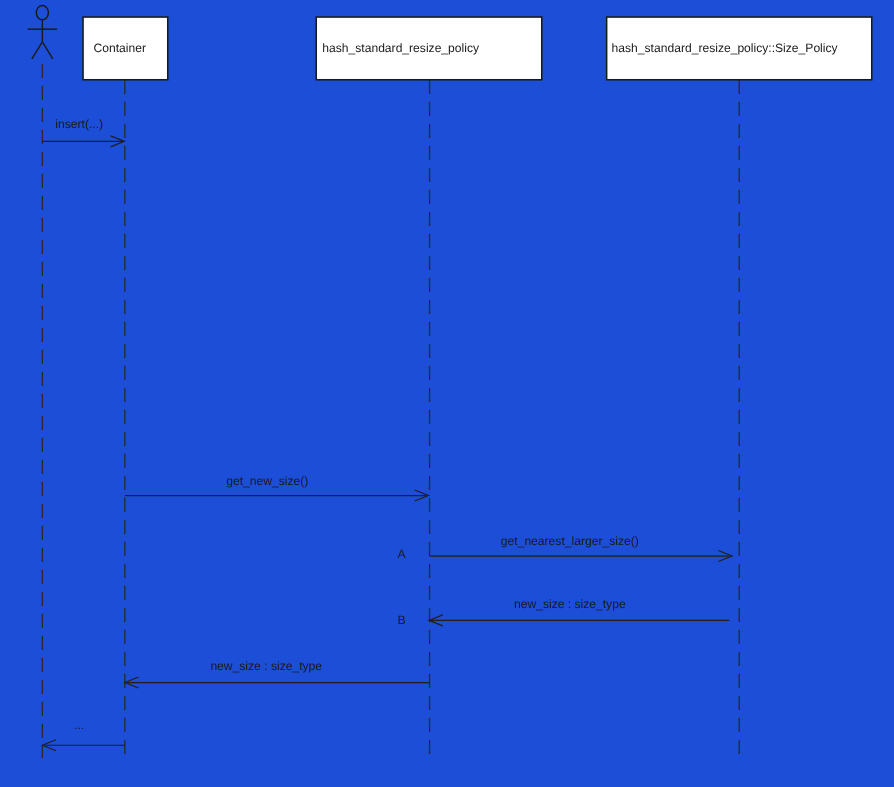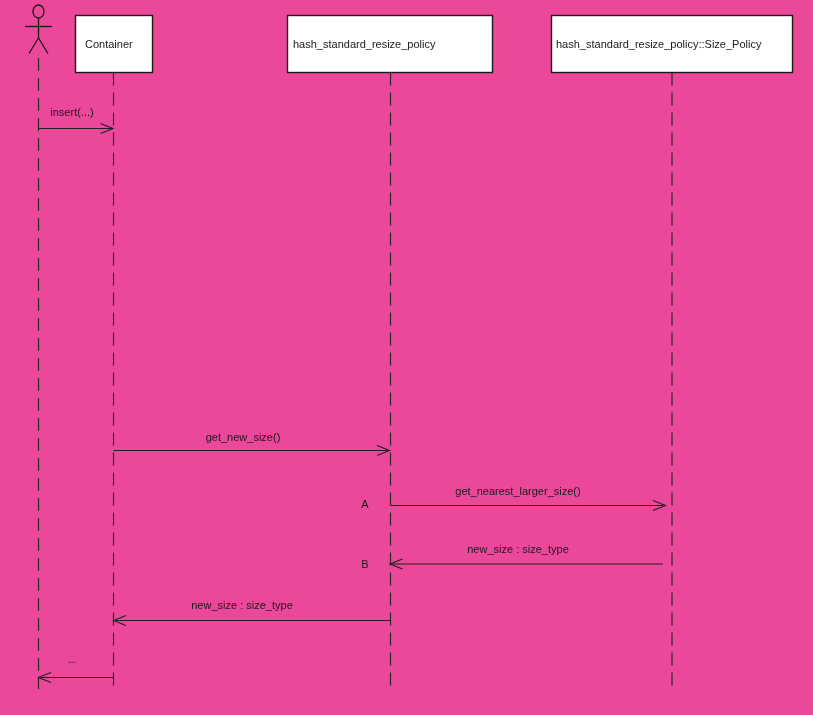--- a/index.html
+++ b/index.html
@@ -8,21 +8,21 @@
     background: #ffffff;
     width: 813px;
     height: 715px;
     overflow: hidden;
     font-family: "Liberation Sans", sans-serif;
   }
   .diagram-canvas {
     position: relative;
     width: 813px;
     height: 715px;
-    background: #ec4899;
+    background: #1d4ed8;
   }
   svg {
     display: block;
   }
   .shape {
     stroke: #1a1a1a;
     stroke-width: 1.3;
     fill: none;
   }
   .box {

